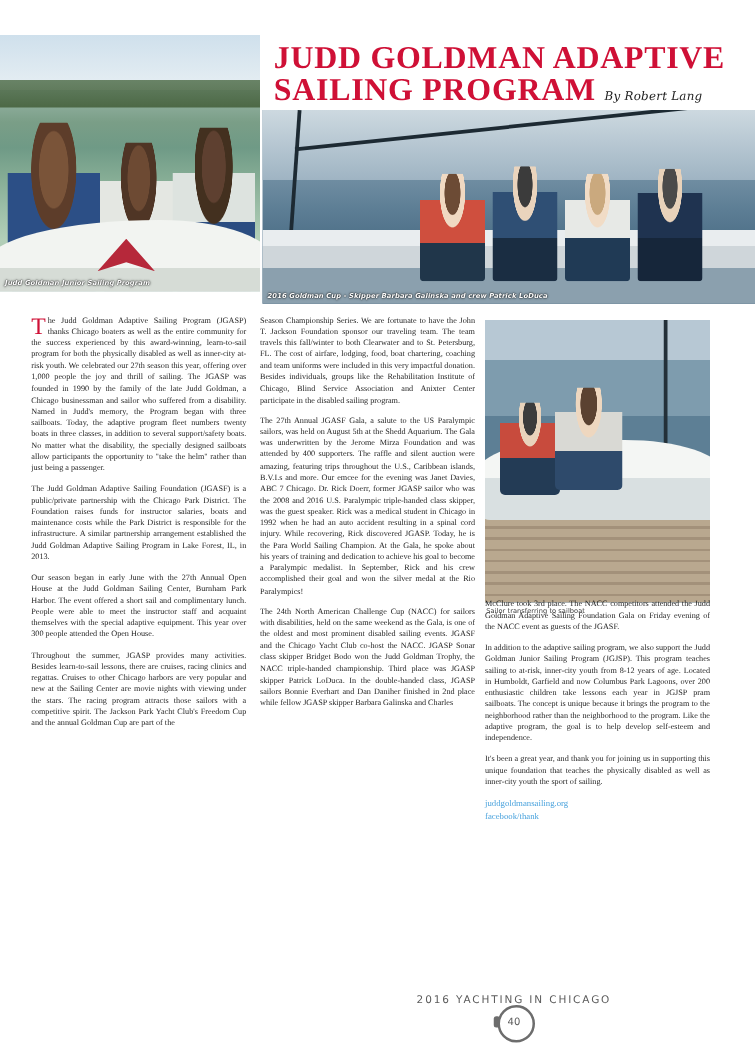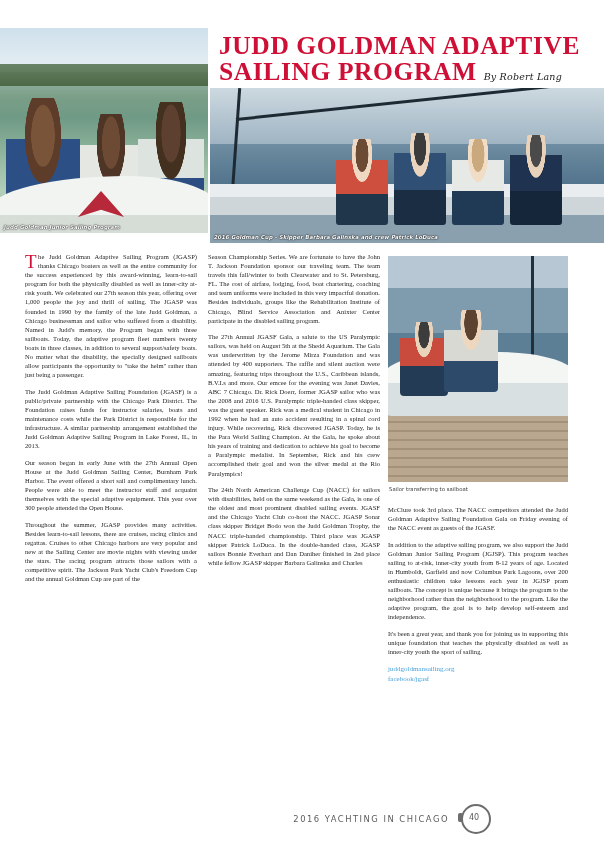--- a/index.html
+++ b/index.html
@@ -198,21 +198,21 @@
     position: absolute;
     font-size: 6.55px;
     line-height: 9.1px;
     color: #262626;
     text-align: justify;
     font-family: "Liberation Serif", serif;
   }
   .col p { margin: 0 0 7.4px 0; }
   #col1 { left: 25px; top: 252px; width: 172px; }
   #col2 { left: 208px; top: 252px; width: 172px; }
-  #col3 { left: 388px; top: 505px; width: 180px; }
+  #col3 { left: 388px; top: 479px; width: 180px; }
 
   .dropcap::first-letter {
     float: left;
     font-family: "Liberation Serif", serif;
     font-size: 19px;
     line-height: 15px;
     font-weight: normal;
     color: #cf1036;
     padding: 1px 1.5px 0 0;
     margin-top: 1px;
@@ -225,21 +225,21 @@
     font-size: 7px;
   }
 
   
   #footer {
     position: absolute;
     right: 14px;
     bottom: 16px;
     display: flex;
     align-items: center;
-    gap: 10px;
+    flex-direction: column;
   }
   #footer .brand {
     font-family: "DejaVu Sans", sans-serif;
     font-size: 8.4px;
     letter-spacing: 1.5px;
     color: #5c5c5c;
   }
   .porthole {
     position: relative;
     width: 30px; height: 30px;
@@ -320,21 +320,21 @@
     <div class="helper"></div>
     <div class="person"></div>
   </div>
   <div class="cap-below" style="left:389px; top:486px;">Sailor transferring to sailboat</div>
 
   <div class="col" id="col3">
     <p>McClure took 3rd place. The NACC competitors attended the Judd Goldman Adaptive Sailing Foundation Gala on Friday evening of the NACC event as guests of the JGASF.</p>
     <p>In addition to the adaptive sailing program, we also support the Judd Goldman Junior Sailing Program (JGJSP). This program teaches sailing to at-risk, inner-city youth from 8-12 years of age. Located in Humboldt, Garfield and now Columbus Park Lagoons, over 200 enthusiastic children take lessons each year in JGJSP pram sailboats. The concept is unique because it brings the program to the neighborhood rather than the neighborhood to the program. Like the adaptive program, the goal is to help develop self-esteem and independence.</p>
     <p>It's been a great year, and thank you for joining us in supporting this unique foundation that teaches the physically disabled as well as inner-city youth the sport of sailing.</p>
     <a class="link" href="#">juddgoldmansailing.org</a>
-    <a class="link" href="#">facebook/jgasf</a>
+    <a class="link" href="#">facebook/thank</a>
   </div>
 
   <div id="footer">
     <div class="brand">2016 YACHTING IN CHICAGO</div>
     <div class="porthole">
       <div class="lug l1"></div>
       <div class="lug l2"></div>
       <div class="ring"></div>
       <div class="num">40</div>
     </div>

